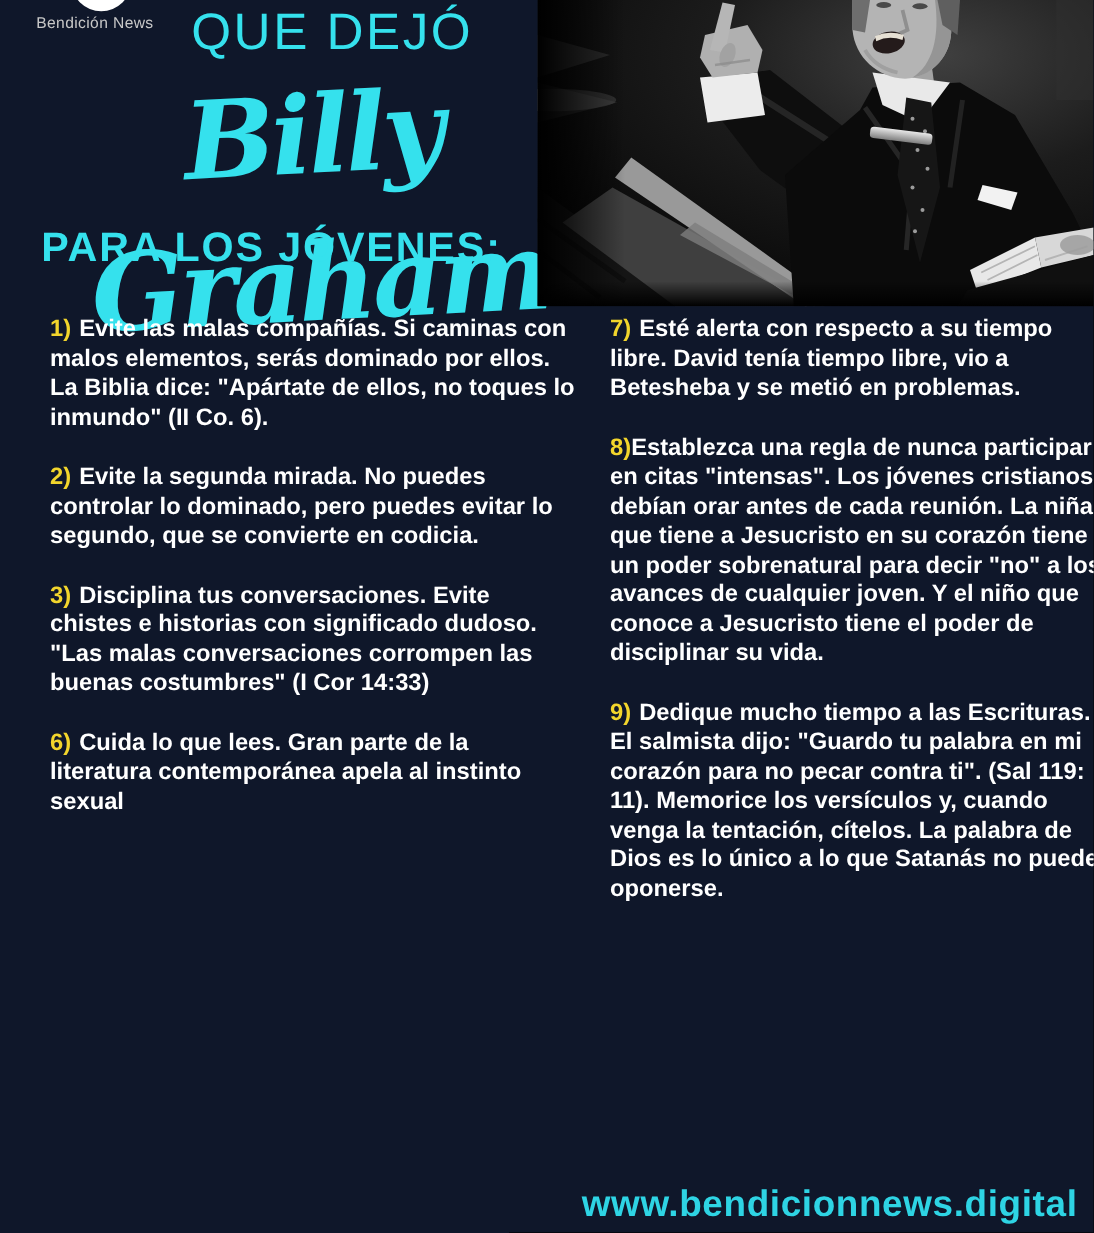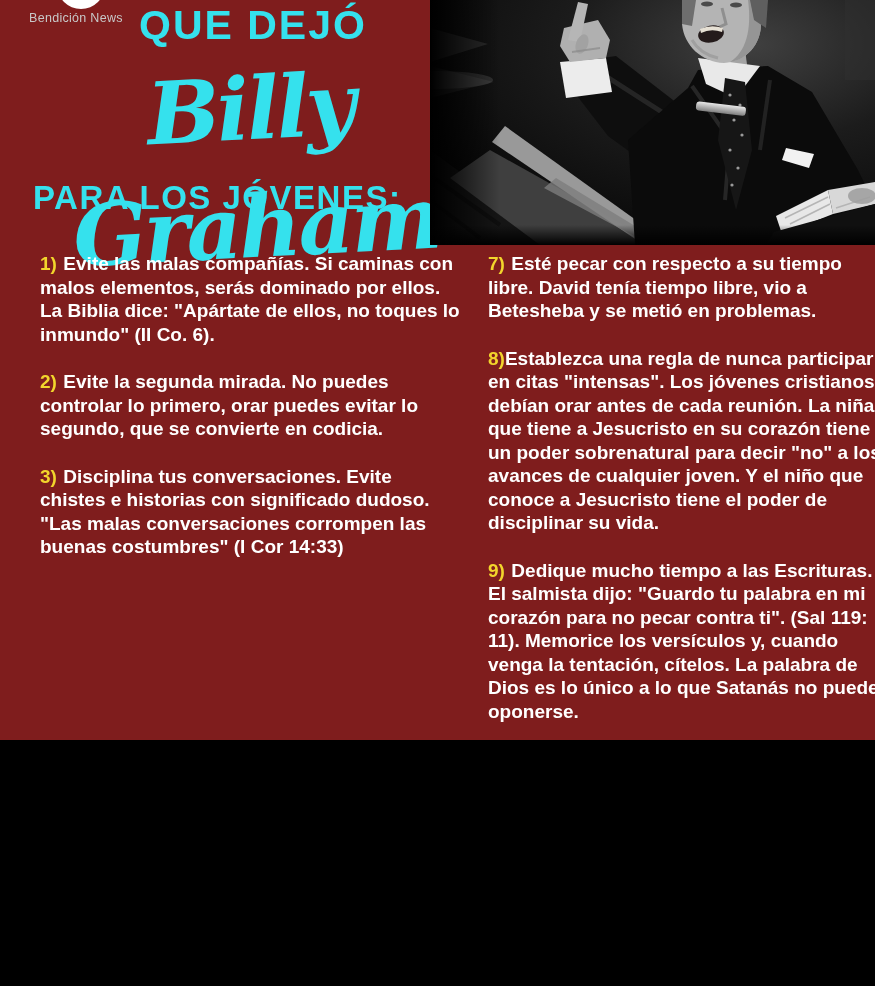--- a/index.html
+++ b/index.html
@@ -1,26 +1,26 @@
 <!DOCTYPE html>
 <html><head>
 <meta charset="utf-8">
 <style>
   html,body{margin:0;padding:0;background:#000;}
-  .poster{position:relative;width:875px;height:740px;background:#7f1d1d;overflow:hidden;
+  .poster{position:relative;width:875px;height:986px;background:#0f172a;overflow:hidden;
           font-family:"Liberation Sans",sans-serif;}
 
   
   .logo-circle{position:absolute;left:57px;top:-39px;width:48px;height:48px;border-radius:50%;
                background:#fff;}
   .brand-name{position:absolute;left:29px;top:11px;width:120px;color:#c8c8c8;
               font-size:12.5px;letter-spacing:.3px;}
 
   
-  .title-top{position:absolute;left:139px;top:2px;color:#35e1ed;font-size:41px;font-weight:700;
+  .title-top{position:absolute;left:153px;top:2px;color:#35e1ed;font-size:41px;font-weight:400;
              letter-spacing:2px;}
   .title-script{position:absolute;left:18px;top:50px;width:470px;text-align:center;color:#35e1ed;
                 font-family:"DejaVu Serif",serif;font-style:italic;font-weight:bold;
                 font-size:86px;line-height:118px;transform:rotate(-3deg);letter-spacing:-3px;}
   .title-bottom{position:absolute;left:33px;top:179px;color:#35e1ed;font-size:33px;font-weight:700;
                 letter-spacing:1.5px;}
 
   
   .photo{position:absolute;right:0;top:0;width:445px;height:245px;}
 
@@ -130,25 +130,26 @@
       <ellipse cx="152" cy="44" rx="6" ry="10" fill="#a2a2a2" transform="rotate(20 152 44)"></ellipse>
       <path d="M142,52 L170,48" stroke="#8a8a8a" stroke-width="2" opacity="0.7"></path>
 
       <rect x="0" y="0" width="70" height="245" fill="url(#fadeL)"></rect>
       <rect x="0" y="225" width="445" height="20" fill="url(#fadeB)"></rect>
     </svg>
   </div>
 
   <div class="col col-left">
     <p class="item"><span class="num">1)</span><span>Evite las malas compañías. Si caminas con malos elementos, serás dominado por ellos. La Biblia dice: "Apártate de ellos, no toques lo inmundo" (II Co. 6).</span></p>
-    <p class="item"><span class="num">2)</span><span>Evite la segunda mirada. No puedes controlar lo primero, orar puedes evitar lo segundo, que se convierte en codicia.</span></p>
+    <p class="item"><span class="num">2)</span><span>Evite la segunda mirada. No puedes controlar lo dominado, pero puedes evitar lo segundo, que se convierte en codicia.</span></p>
     <p class="item"><span class="num">3)</span><span>Disciplina tus conversaciones. Evite chistes e historias con significado dudoso. "Las malas conversaciones corrompen las buenas costumbres" (I Cor 14:33)</span></p>
+    <p class="item"><span class="num">6)</span><span>Cuida lo que lees. Gran parte de la literatura contemporánea apela al instinto sexual</span></p>
   </div>
 
   <div class="col col-right">
-    <p class="item"><span class="num">7)</span><span>Esté pecar con respecto a su tiempo libre. David tenía tiempo libre, vio a Betesheba y se metió en problemas.</span></p>
+    <p class="item"><span class="num">7)</span><span>Esté alerta con respecto a su tiempo libre. David tenía tiempo libre, vio a Betesheba y se metió en problemas.</span></p>
     <p class="item"><span class="num num-tight">8)</span><span>Establezca una regla de nunca participar en citas "intensas". Los jóvenes cristianos debían orar antes de cada reunión. La niña que tiene a Jesucristo en su corazón tiene un poder sobrenatural para decir "no" a los avances de cualquier joven. Y el niño que conoce a Jesucristo tiene el poder de disciplinar su vida.</span></p>
     <p class="item"><span class="num">9)</span><span>Dedique mucho tiempo a las Escrituras. El salmista dijo: "Guardo tu palabra en mi corazón para no pecar contra ti". (Sal 119: 11). Memorice los versículos y, cuando venga la tentación, cítelos. La palabra de Dios es lo único a lo que Satanás no puede oponerse.</span></p>
   </div>
 
   <div class="website">www.bendicionnews.digital</div>
 
 </div>
 
 </body></html>

